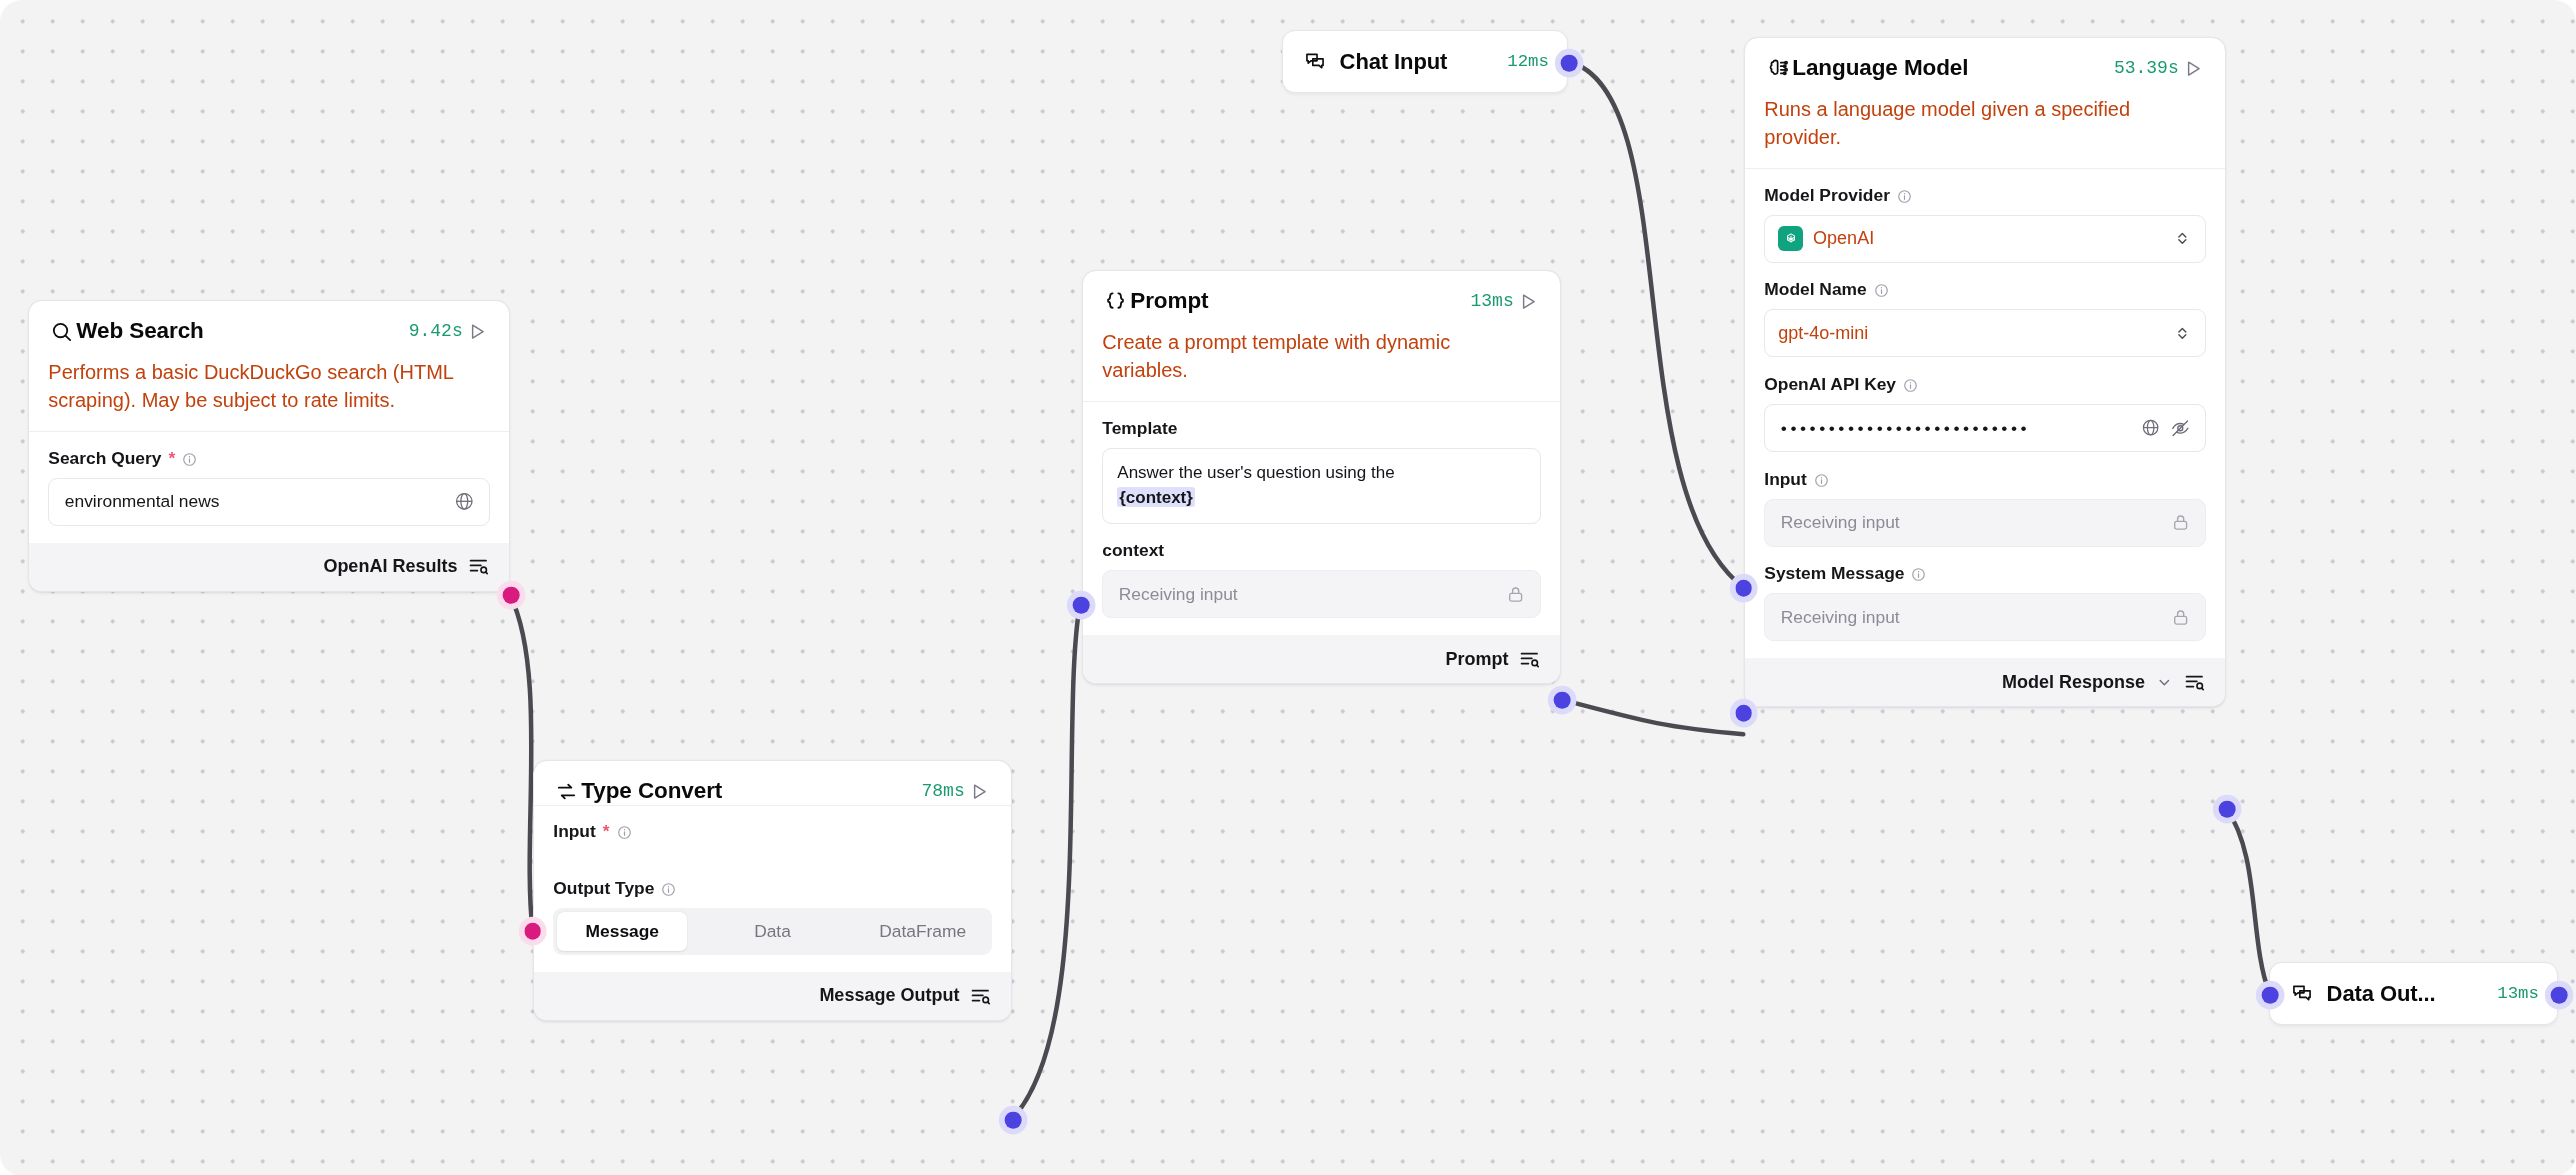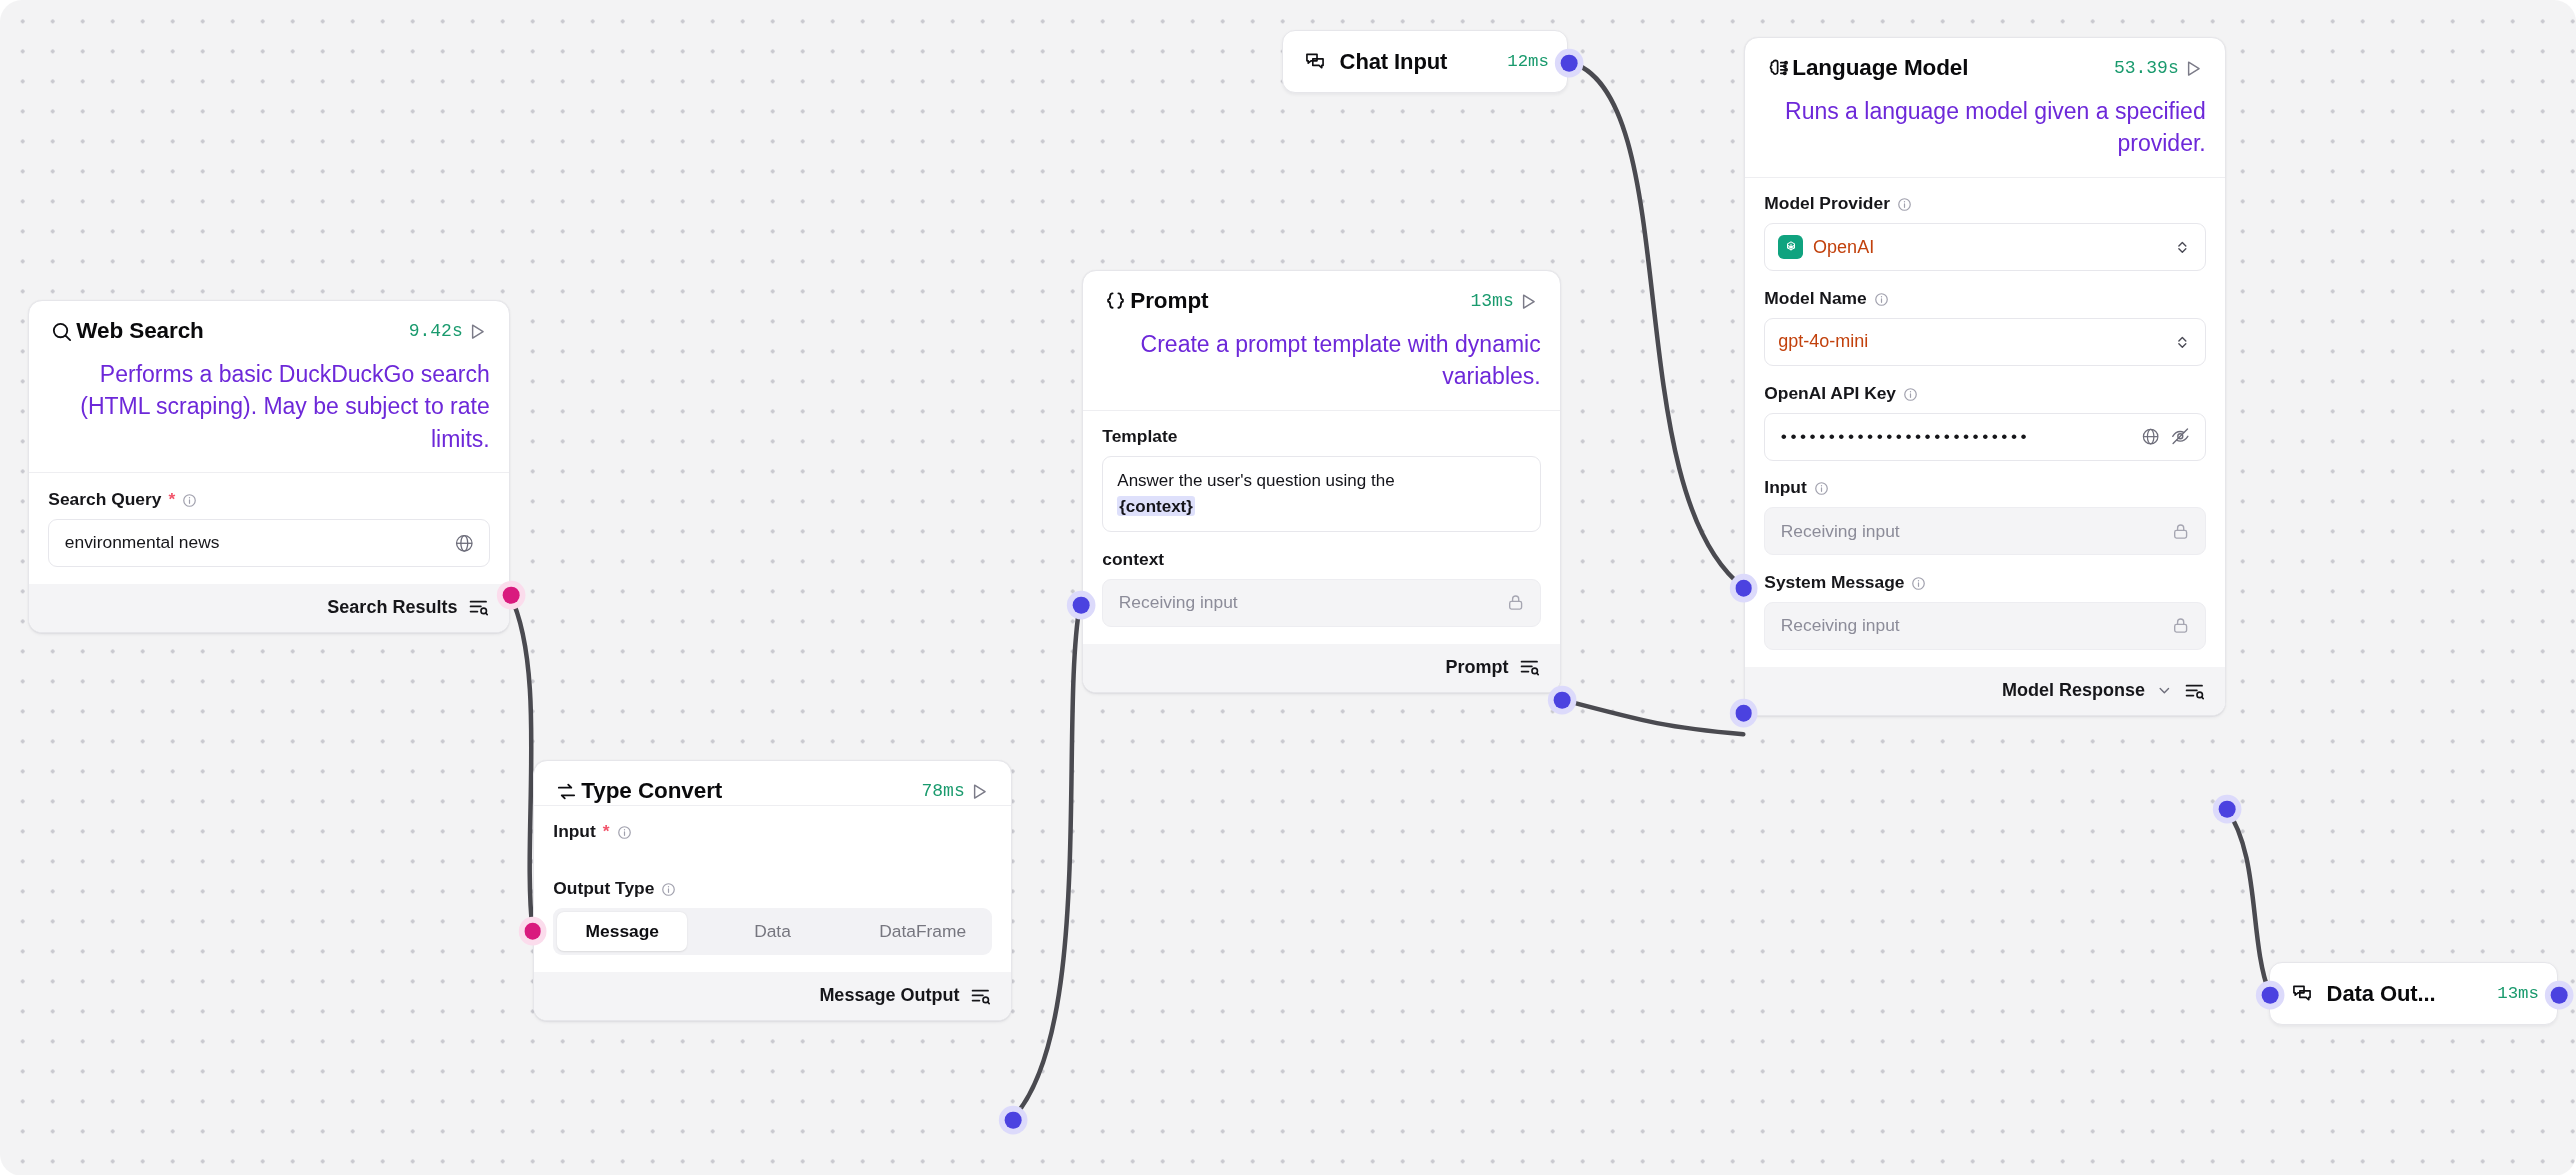--- a/index.html
+++ b/index.html
@@ -37,21 +37,21 @@
     font-size:22.5px;font-weight:700;color:#0a0a0c;letter-spacing:-0.1px;
     white-space:nowrap;flex:1 1 auto;
   }
   .head-time{
     font-family:"Liberation Mono", monospace;
     font-size:18px;color:#199a6d;font-weight:400;white-space:nowrap;
   }
   .head-play{width:26px;height:26px;flex:0 0 26px;display:flex;align-items:center;justify-content:center;}
   .node-desc{
     padding:13px 19.3px 16.7px 19.3px;
-    font-size:23px;line-height:1.42;color:#6d28d9;font-weight:400;text-align:right;
+    font-size:20px;line-height:1.42;color:#c2410c;font-weight:400;
   }
   .node-body{border-top:1.3px solid #eeeef1;padding:15.5px 19.3px 13px 19.3px;}
   .node-foot{
     background:#f4f4f6;
     border-bottom-left-radius:13px;border-bottom-right-radius:13px;
     display:flex;align-items:center;justify-content:flex-end;gap:10.3px;
     padding:13px 19.3px;
   }
   .foot-label{font-size:18px;font-weight:700;color:#16161a;white-space:nowrap;}
 
@@ -178,21 +178,21 @@
             <svg width="20.6" height="20.6" viewBox="0 0 24 24" fill="none" stroke="currentColor" stroke-width="1.5">
               <circle cx="12" cy="12" r="9"></circle>
                 <ellipse cx="12" cy="12" rx="4" ry="9"></ellipse>
                 <line x1="3" y1="12" x2="21" y2="12"></line>
             </svg>
           </span>
         </div>
       </div>
     </div>
     <div class="node-foot">
-      <span class="foot-label">Search Results</span>
+      <span class="foot-label">OpenAI Results</span>
       <span class="iconbtn">
         <svg width="20.6" height="20.6" viewBox="0 0 24 24" fill="none" stroke="#16161a" stroke-width="2" stroke-linecap="round">
           <line x1="3" y1="5.5" x2="21" y2="5.5"></line>
             <line x1="3" y1="11" x2="15" y2="11"></line>
             <line x1="3" y1="17" x2="11" y2="17"></line>
           <circle cx="18.3" cy="16.2" r="3.2" stroke-width="1.9"></circle>
             <line x1="20.6" y1="18.6" x2="22.4" y2="20.5" stroke-width="1.9"></line>
         </svg>
       </span>
     </div>

